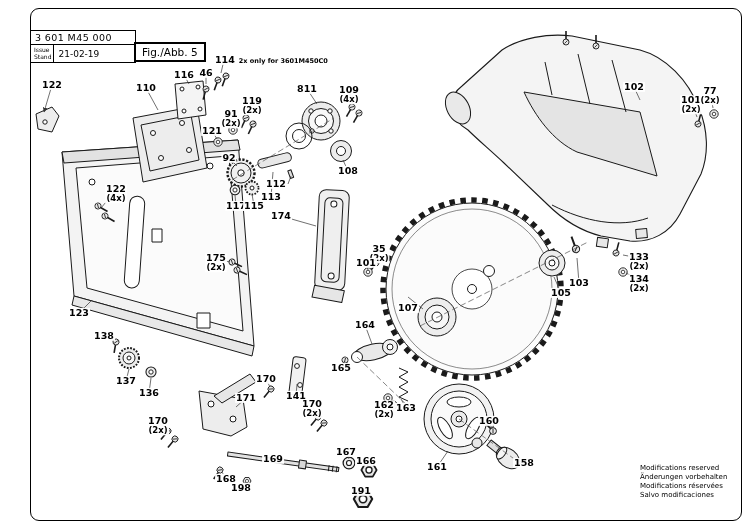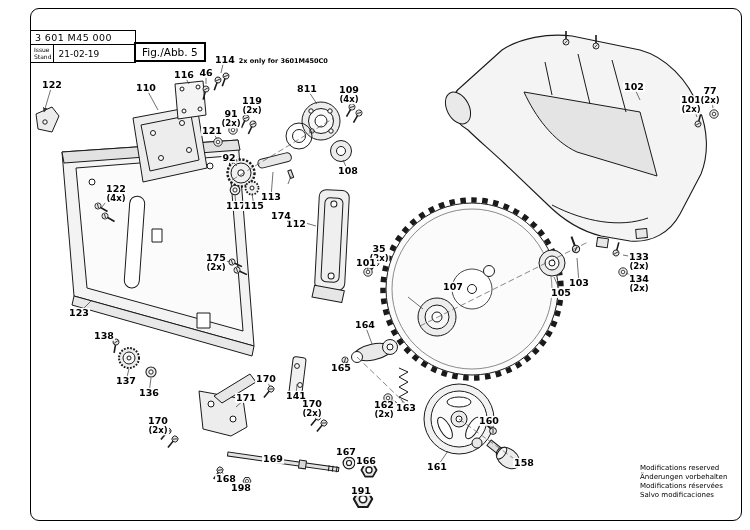--- a/index.html
+++ b/index.html
@@ -389,21 +389,21 @@
       <div class="part-label" style="top: 88px; left: 146px;"><span class="num">110</span></div>
       <div class="part-label" style="top: 75px; left: 184px;"><span class="num">116</span></div>
       <div class="part-label" style="top: 73px; left: 206px;"><span class="num">46</span></div>
       <div class="part-label" style="top: 60px; left: 214px; transform: translate(0px, -50%); text-align: left;"><span class="num">114</span><span class="note">2x only for 3601M450C0</span></div>
       <div class="part-label" style="top: 106px; left: 252px;"><span class="num">119</span><div class="qty">(2x)</div></div>
       <div class="part-label" style="top: 119px; left: 231px;"><span class="num">91</span><div class="qty">(2x)</div></div>
       <div class="part-label" style="top: 89px; left: 307px;"><span class="num">811</span></div>
       <div class="part-label" style="top: 95px; left: 349px;"><span class="num">109</span><div class="qty">(4x)</div></div>
       <div class="part-label" style="top: 131px; left: 212px;"><span class="num">121</span></div>
       <div class="part-label" style="top: 158px; left: 229px;"><span class="num">92</span></div>
-      <div class="part-label" style="top: 184px; left: 296px; margin-top: 40px;"><span class="num">112</span></div>
+      <div class="part-label" style="top: 184px; left: 276px;"><span class="num">112</span></div>
       <div class="part-label" style="top: 171px; left: 348px;"><span class="num">108</span></div>
       <div class="part-label" style="top: 206px; left: 236px;"><span class="num">117</span></div>
       <div class="part-label" style="top: 206px; left: 254px;"><span class="num">115</span></div>
       <div class="part-label" style="top: 197px; left: 271px;"><span class="num">113</span></div>
       <div class="part-label" style="top: 216px; left: 281px;"><span class="num">174</span></div>
       <div class="part-label" style="top: 194px; left: 116px;"><span class="num">122</span><div class="qty">(4x)</div></div>
       <div class="part-label" style="top: 263px; left: 216px;"><span class="num">175</span><div class="qty">(2x)</div></div>
       <div class="part-label" style="top: 254px; left: 379px;"><span class="num">35</span><div class="qty">(2x)</div></div>
       <div class="part-label" style="top: 263px; left: 366px;"><span class="num">101</span></div>
       <div class="part-label" style="top: 313px; left: 79px;"><span class="num">123</span></div>
@@ -418,21 +418,21 @@
       <div class="part-label" style="top: 459px; left: 273px;"><span class="num">169</span></div>
       <div class="part-label" style="top: 479px; left: 226px;"><span class="num">168</span></div>
       <div class="part-label" style="top: 488px; left: 241px;"><span class="num">198</span></div>
       <div class="part-label" style="top: 452px; left: 346px;"><span class="num">167</span></div>
       <div class="part-label" style="top: 461px; left: 366px;"><span class="num">166</span></div>
       <div class="part-label" style="top: 491px; left: 361px;"><span class="num">191</span></div>
       <div class="part-label" style="top: 368px; left: 341px;"><span class="num">165</span></div>
       <div class="part-label" style="top: 325px; left: 365px;"><span class="num">164</span></div>
       <div class="part-label" style="top: 410px; left: 384px;"><span class="num">162</span><div class="qty">(2x)</div></div>
       <div class="part-label" style="top: 408px; left: 406px;"><span class="num">163</span></div>
-      <div class="part-label" style="top: 287px; left: 408px; margin-left: 45px;"><span class="num">107</span></div>
+      <div class="part-label" style="top: 308px; left: 408px;"><span class="num">107</span></div>
       <div class="part-label" style="top: 467px; left: 437px;"><span class="num">161</span></div>
       <div class="part-label" style="top: 421px; left: 489px;"><span class="num">160</span></div>
       <div class="part-label" style="top: 463px; left: 524px;"><span class="num">158</span></div>
       <div class="part-label" style="top: 293px; left: 561px;"><span class="num">105</span></div>
       <div class="part-label" style="top: 283px; left: 579px;"><span class="num">103</span></div>
       <div class="part-label" style="top: 262px; left: 639px;"><span class="num">133</span><div class="qty">(2x)</div></div>
       <div class="part-label" style="top: 284px; left: 639px;"><span class="num">134</span><div class="qty">(2x)</div></div>
       <div class="part-label" style="top: 87px; left: 634px;"><span class="num">102</span></div>
       <div class="part-label" style="top: 105px; left: 691px;"><span class="num">101</span><div class="qty">(2x)</div></div>
       <div class="part-label" style="top: 96px; left: 710px;"><span class="num">77</span><div class="qty">(2x)</div></div>

